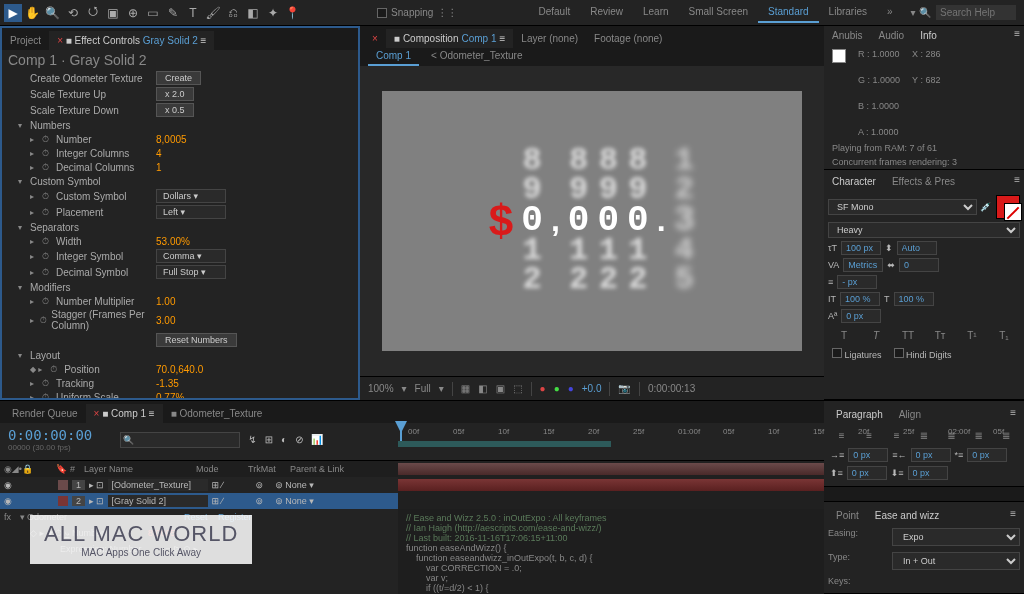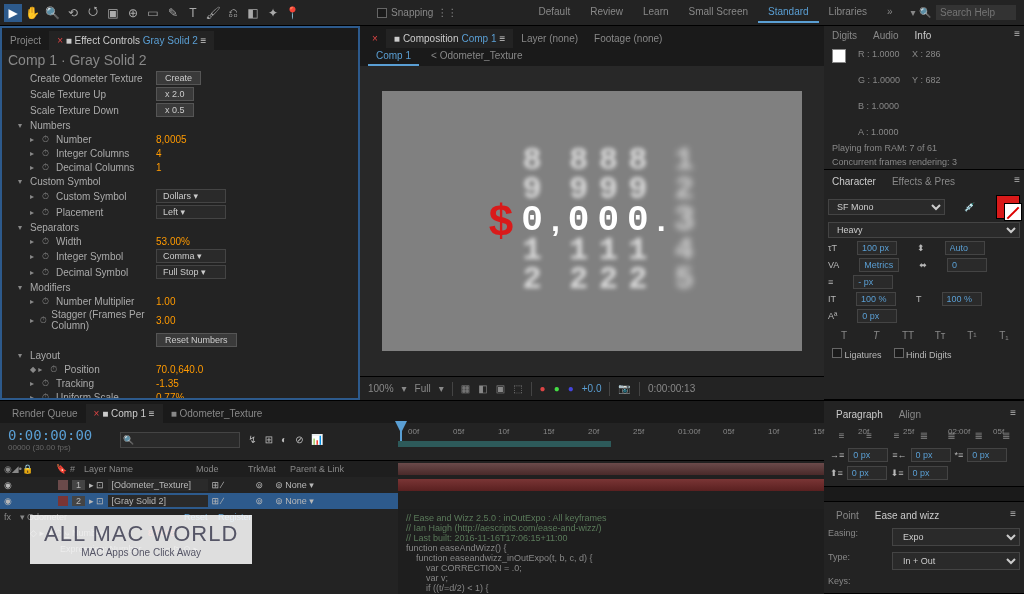--- a/index.html
+++ b/index.html
@@ -55,21 +55,21 @@
 
 .right-panel { width: 200px; background: #232323; display: flex; flex-direction: column; gap: 2px; }
 .rpanel-section { background: #232323; border-bottom: 1px solid #000; }
 .rpanel-tabs { display: flex; font-size: 10px; padding: 2px 4px; gap: 8px; }
 .rtab { color: #888; padding: 2px 4px; cursor: pointer; }
 .rtab.active { color: #ccc; }
 .info-box { padding: 4px 8px; font-size: 9px; color: #888; display: flex; gap: 12px; }
 .info-col { display: flex; flex-direction: column; gap: 16px; }
 .info-status { padding: 2px 8px; font-size: 9px; color: #888; }
 .char-panel { padding: 4px; font-size: 9px; }
-.char-row { display: flex; gap: 20px; align-items: center; margin-bottom: 3px; }
+.char-row { display: flex; gap: 4px; align-items: center; margin-bottom: 3px; }
 .char-dd { background: #2a2a2a; border: 1px solid #444; color: #ccc; padding: 1px 4px; flex: 1; font-size: 9px; }
 .color-swatch-big { width: 24px; height: 24px; background: #d91a1a; border: 1px solid #000; }
 .color-swatch-big.white { background: #fff; position: relative; }
 .char-input { background: #2a2a2a; border: 1px solid #444; color: #5a9fd4; padding: 1px 4px; width: 40px; font-size: 9px; }
 .char-icons { display: flex; gap: 4px; padding: 2px; justify-content: space-around; }
 .char-ico { width: 14px; height: 14px; color: #888; cursor: pointer; font-size: 10px; display: flex; align-items: center; justify-content: center; }
 .checkbox-row { display: flex; gap: 12px; padding: 4px; font-size: 9px; }
 
 .bottom-layout { height: 194px; display: flex; background: #1a1a1a; border-top: 1px solid #000; }
 .timeline-area { flex: 1; display: flex; flex-direction: column; }
@@ -343,21 +343,21 @@
       <span class="vc-sep"></span>
       <span>📷</span>
       <span class="vc-sep"></span>
       <span>0:00:00:13</span>
     </div>
   </div>
 
   <div class="right-panel">
     <div class="rpanel-section">
       <div class="rpanel-tabs">
-        <div class="rtab">Digits</div>
+        <div class="rtab">Anubis</div>
         <div class="rtab">Audio</div>
         <div class="rtab active">Info</div>
         <div style="flex:1"></div>
         <div>≡</div>
       </div>
       <div class="info-box">
         <span style="width:14px;height:14px;border:1px solid #888;background:#fff"></span>
         <div class="info-col">
           <span>R : <span>1.0000</span></span>
           <span>G : <span>1.0000</span></span>

